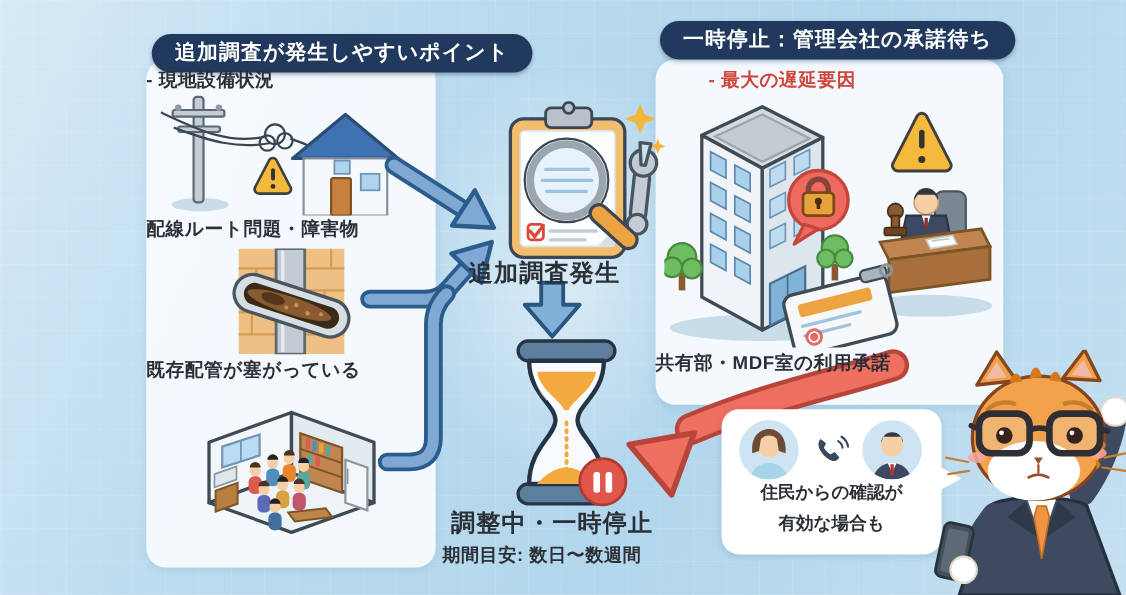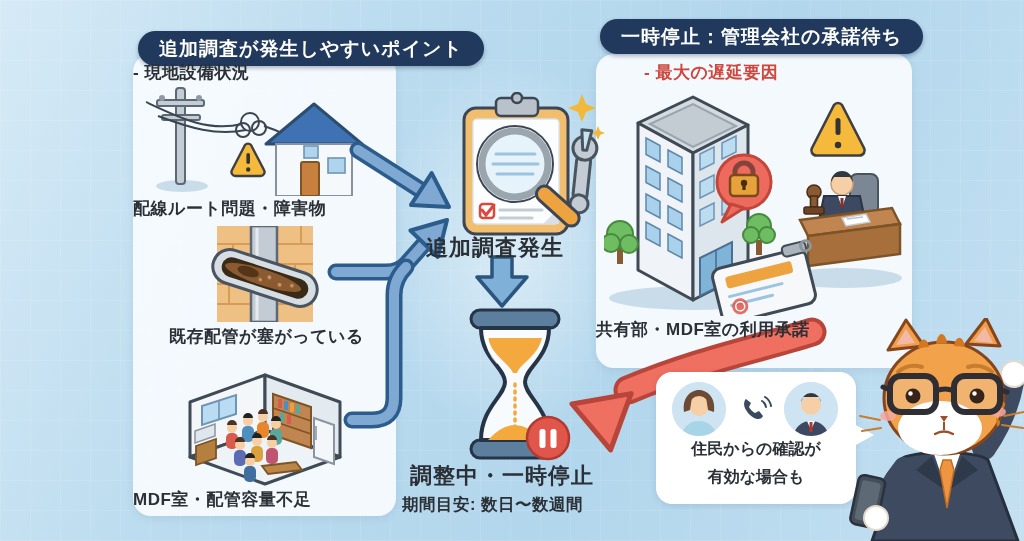--- a/index.html
+++ b/index.html
@@ -126,21 +126,21 @@
       <rect x="-54" y="-17" width="108" height="34" rx="17" fill="#d6dde3" stroke="#4a545f" stroke-width="3"></rect>
       <rect x="-45" y="-10" width="90" height="20" rx="10" fill="#3a2a18"></rect>
       <ellipse cx="-2" cy="0" rx="40" ry="8" fill="#8a5a30"></ellipse>
       <ellipse cx="-18" cy="-1" rx="11" ry="5" fill="#54351a"></ellipse>
       <circle cx="4" cy="-2" r="2" fill="#c89058"></circle>
         <circle cx="16" cy="2" r="2" fill="#c89058"></circle>
       <circle cx="-4" cy="3" r="1.8" fill="#c89058"></circle>
         <circle cx="28" cy="-1" r="1.8" fill="#c89058"></circle>
     </g>
   </svg>
-  <div class="lbl item-lbl" style="left:133px;top:325px;width:263px;margin-left:36px;">既存配管が塞がっている</div>
+  <div class="lbl item-lbl" style="left:133px;top:325px;width:263px;">既存配管が塞がっている</div>
 
   <svg class="illus" style="left:170px;top:366px;" width="190" height="120" viewBox="0 0 190 120">
     <polygon points="20,36 95,9 95,64 20,91" fill="#f3f7fa" stroke="#3f4a55" stroke-width="3" stroke-linejoin="round"></polygon>
     <polygon points="95,9 170,36 170,91 95,64" fill="#e3eaf0" stroke="#3f4a55" stroke-width="3" stroke-linejoin="round"></polygon>
     <polygon points="20,91 95,64 170,91 95,118" fill="#eef3f7" stroke="#3f4a55" stroke-width="3" stroke-linejoin="round"></polygon>
     <polygon points="32,40 66,29 66,48 32,59" fill="#b9dcf2" stroke="#6f94b5" stroke-width="2"></polygon>
     <line x1="49" y1="34.5" x2="49" y2="53.5" stroke="#6f94b5" stroke-width="1.6"></line>
     <polygon points="25,65 45,58 45,70 25,77" fill="#dfe7ed" stroke="#8a95a0" stroke-width="1.5"></polygon>
     <polygon points="103,28 141,41 141,82 103,69" fill="#c08550" stroke="#7d5426" stroke-width="2"></polygon>
     <line x1="103" y1="42" x2="141" y2="55" stroke="#7d5426" stroke-width="1.6"></line>
@@ -191,21 +191,20 @@
           <rect x="-6" y="-3" width="12" height="16" rx="5" fill="#c05570"></rect>
         </g>
       <g transform="translate(80,103)">
           <circle cx="0" cy="-8" r="5" fill="#f6cfa4"></circle>
           <path d="M-5,-11 a5,5 0 0 1 10,0" fill="#222222"></path>
           <rect x="-6" y="-3" width="12" height="16" rx="5" fill="#3f6f9f"></rect>
         </g>
     </g>
     <polygon points="92,100 126,96 132,104 98,108" fill="#bb8648" stroke="#7d5426" stroke-width="1.8"></polygon>
   </svg>
-  <div class="lbl item-lbl" style="left:133px;top:488px;width:263px;">MDF室・配管容量不足</div>
 
   <svg class="illus" style="left:436px;top:92px;z-index:4;" width="172" height="148" viewBox="0 0 172 148">
     <path d="M146,2 L150,12 L160,16 L150,20 L146,30 L142,20 L132,16 L142,12 Z" fill="#f2b83a"></path>
     <path d="M162,34 L164,39 L169,41 L164,43 L162,48 L160,43 L155,41 L160,39 Z" fill="#f2b83a"></path>
     <g transform="translate(146,84) rotate(6)">
       <rect x="-7" y="-22" width="14" height="48" rx="7" fill="#c3ccd4" stroke="#4a545f" stroke-width="3"></rect>
       <circle cx="0" cy="-28" r="12" fill="#c3ccd4" stroke="#4a545f" stroke-width="3"></circle>
       <circle cx="0" cy="28" r="9" fill="#c3ccd4" stroke="#4a545f" stroke-width="3"></circle>
       <polygon points="-5,-46 5,-46 2,-26 -2,-26" fill="#c8e2f1" stroke="#4a545f" stroke-width="3" stroke-linejoin="round"></polygon>
     </g>

